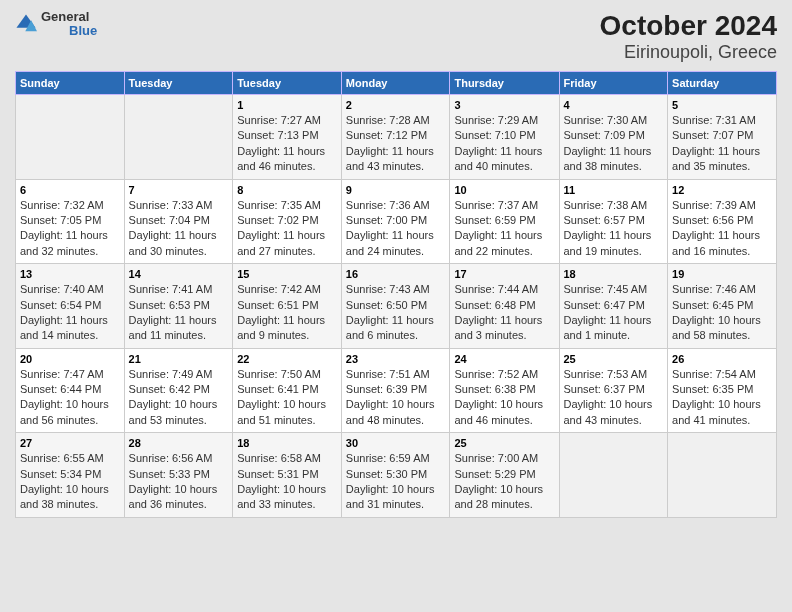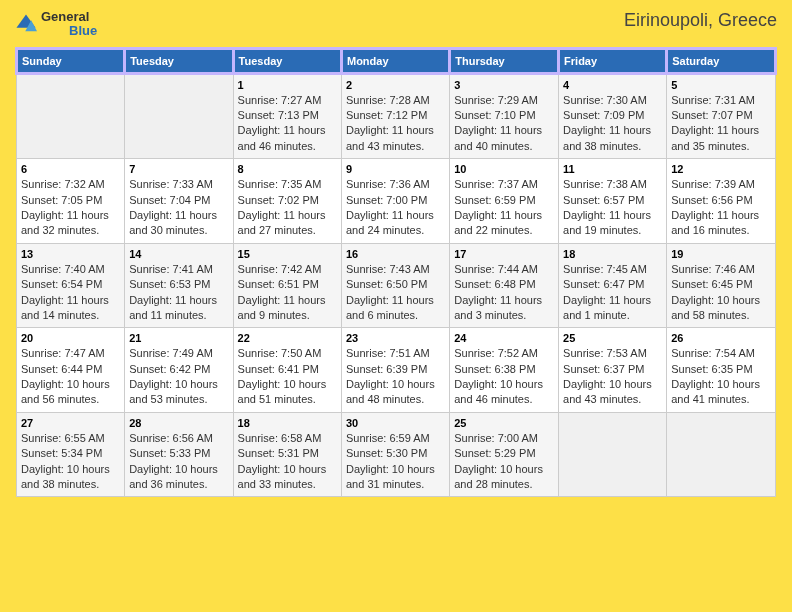--- a/index.html
+++ b/index.html
@@ -7,21 +7,21 @@
       font-family: Arial, sans-serif;
       background: #fff;
       width: 792px;
       height: 612px;
       overflow: hidden;
     }
     .page {
       width: 792px;
       height: 612px;
       padding: 10px 15px;
-      background: #fde047;
+      background: #e5e5e5;
     }
     .header {
       display: flex;
       justify-content: space-between;
       align-items: flex-start;
       margin-bottom: 8px;
     }
     .logo {
       display: flex;
       align-items: center;
@@ -58,21 +58,21 @@
       border-collapse: collapse;
       font-size: 10px;
     }
     thead tr th {
       background: #2a6bb5;
       color: #fff;
       padding: 5px 4px;
       text-align: left;
       font-size: 11px;
       font-weight: bold;
-      border: 3px solid #c4b5fd;
+      border: 1px solid #c4b5fd;
     }
     tbody tr td {
       border: 1px solid #ccc;
       vertical-align: top;
       padding: 4px 4px;
       width: 113px;
       background: #fff;
     }
     tbody tr:nth-child(odd) td {
       background: #f5f5f5;
@@ -104,20 +104,21 @@
       <svg class="logo-icon" viewBox="0 0 30 30">
         <polygon points="15,2 28,20 2,20" fill="#2a6bb5"></polygon>
         <polygon points="22,10 30,25 14,25" fill="#4a9fd5"></polygon>
       </svg>
       <div class="logo-text">
         <span>General</span>
         <span>Blue</span>
       </div>
     </div>
     <div class="title-block">
+      <h1>October 2024</h1>
       <h2>Eirinoupoli, Greece</h2>
     </div>
   </div>
 
   <table>
     <thead>
       <tr>
         <th>Sunday</th>
         <th>Tuesday</th>
         <th>Tuesday</th>

